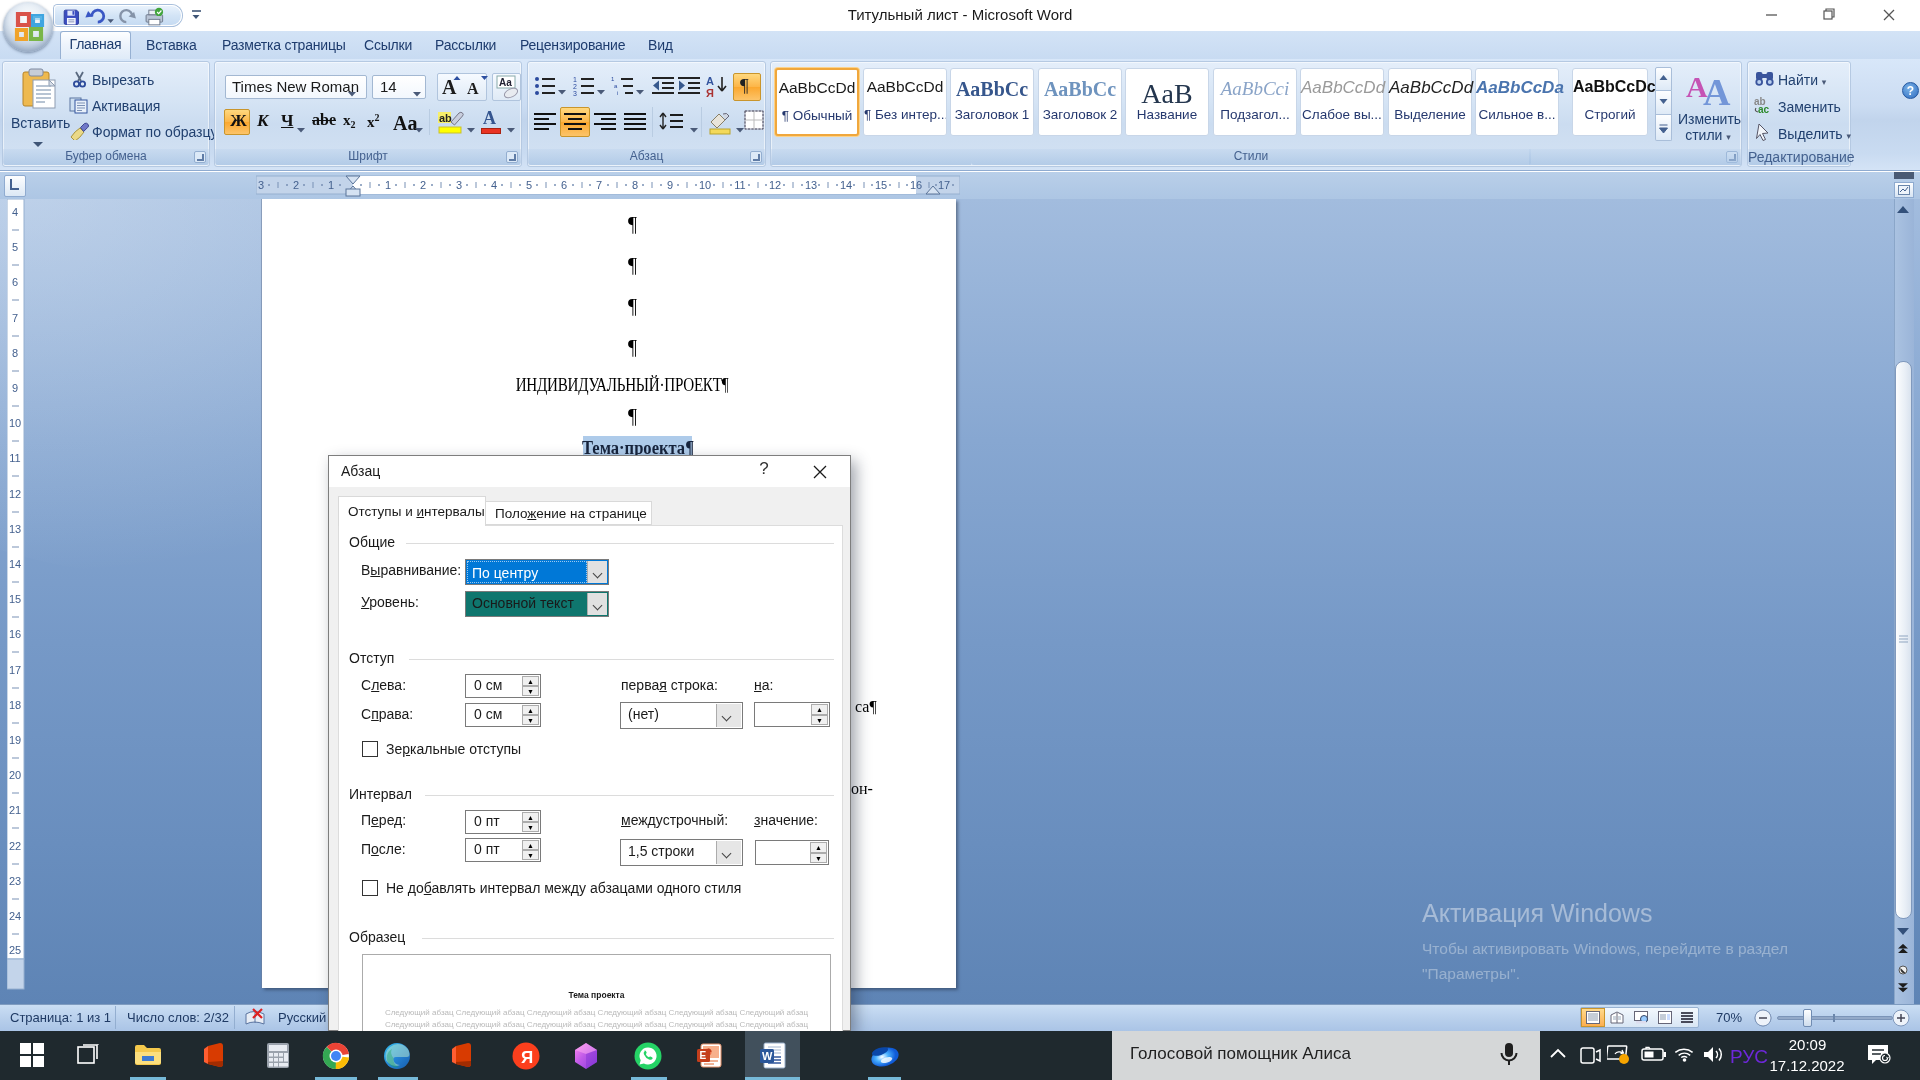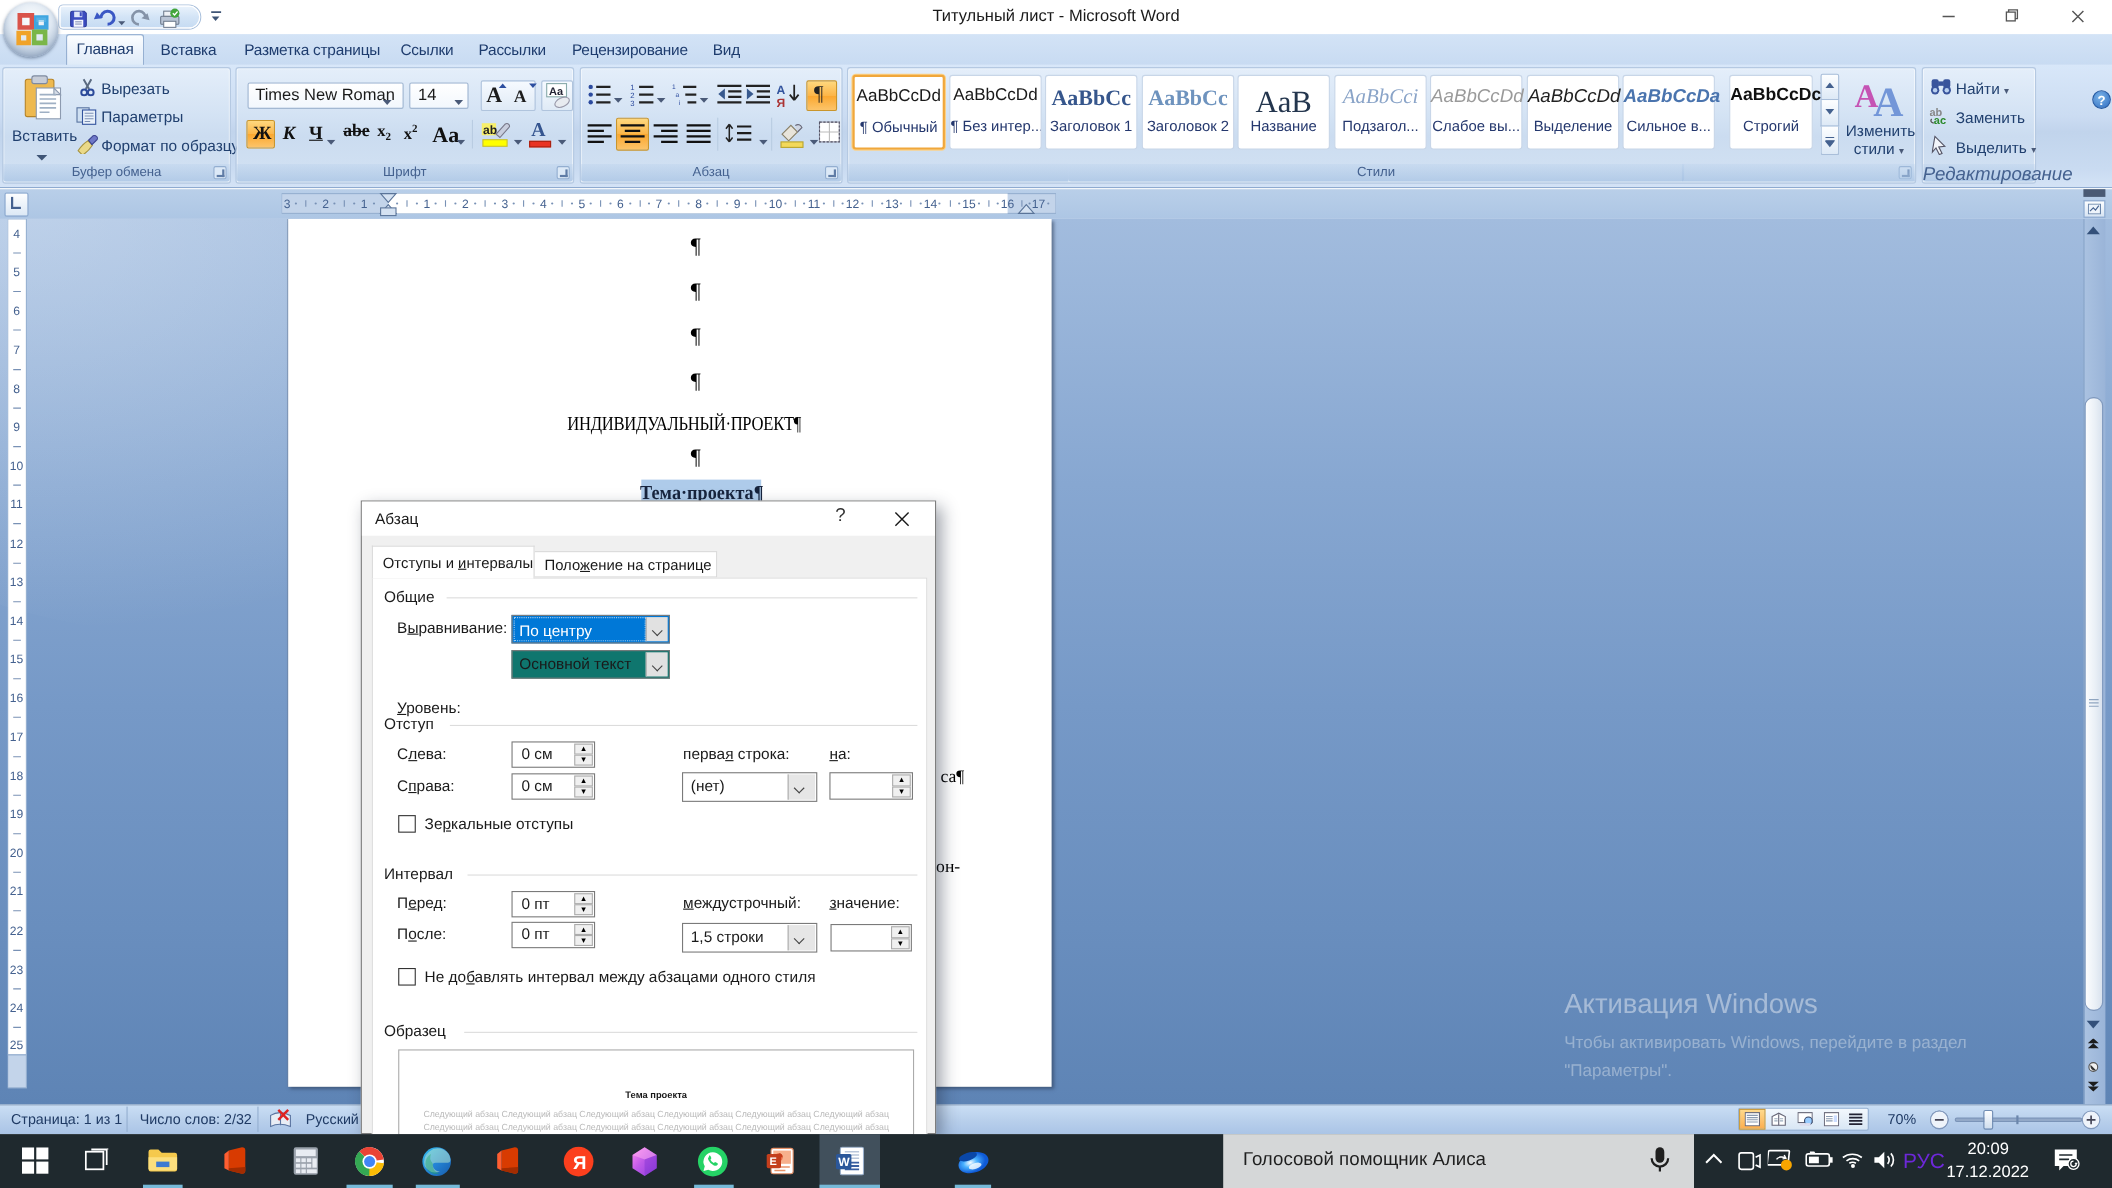--- a/index.html
+++ b/index.html
@@ -146,21 +146,21 @@
   <svg class="abs" style="left:66px;top:35px;" width="20" height="17">
       <rect x="1" y="1" width="11" height="13" fill="#cfe0f2" stroke="#5a74a0"></rect>
       <rect x="6" y="3" width="12" height="13" fill="#e8f0fa" stroke="#33549e"></rect>
       <g stroke="#7c91b5" stroke-width="1">
         <line x1="8" y1="6" x2="16" y2="6"></line>
         <line x1="8" y1="8.5" x2="16" y2="8.5"></line>
         <line x1="8" y1="11" x2="16" y2="11"></line>
         <line x1="8" y1="13.5" x2="13" y2="13.5"></line>
       </g>
     </svg>
-  <div class="abs rbtxt" style="left:89px;top:36px;">Параметры</div>
+  <div class="abs rbtxt" style="left:89px;top:36px;">Активация</div>
   <svg class="abs" style="left:66px;top:60px;" width="20" height="18">
       <path d="M2 15 q4 -6 9 -9 l4 4 q-4 6 -9 9 z" fill="#ead988" stroke="#a79440"></path>
       <path d="M11.5 5.5 l4 -4 q2 -1 3.5 .8 q1.5 1.7 -.4 3.2 l-4 4 z" fill="#6f78c8" stroke="#3c4590"></path>
     </svg>
   <div class="abs rbtxt" style="left:89px;top:62px;">Формат по образцу</div>
 </div>
 
 <div class="abs rgroup" style="left:214px;top:61px;width:308px;">
   <div class="glabel">Шрифт</div>
     <div class="launcher"></div>
@@ -420,21 +420,21 @@
 
 <div class="abs" style="left:1678px;top:63px;width:60px;height:86px;">
   <svg class="abs" style="left:8px;top:4px;" width="46" height="40">
     <text x="0" y="30" font-size="30" font-weight="bold" fill="#c553b4" font-family="Liberation Serif">A</text>
     <text x="17" y="38" font-size="38" font-weight="bold" fill="#7396d8" font-family="Liberation Serif">A</text>
   </svg>
   <div class="abs rbtxt" style="left:0;top:48px;width:60px;text-align:center;">Изменить<br>стили <span style="font-size:9px;color:#4a5a78;">▾</span></div>
 </div>
 
 <div class="abs rgroup" style="left:1747px;top:61px;width:104px;">
-  <div class="glabel" style="font-size:17px;font-style:italic;">Редактирование</div>
+  <div class="glabel" style="font-size:14px;">Редактирование</div>
   <svg class="abs" style="left:7px;top:9px;" width="19" height="16">
       <g fill="#39549c">
         <rect x="1" y="1" width="6.5" height="8" rx="2"></rect>
         <rect x="11.5" y="1" width="6.5" height="8" rx="2"></rect>
         <rect x="7" y="3" width="5" height="4"></rect>
         <circle cx="4.2" cy="11" r="3.8"></circle>
         <circle cx="14.8" cy="11" r="3.8"></circle>
       </g>
       <circle cx="4.2" cy="11" r="2" fill="#b9d0f0"></circle>
       <circle cx="14.8" cy="11" r="2" fill="#b9d0f0"></circle>
@@ -667,21 +667,21 @@
   <div class="abs" style="left:9px;top:40px;width:148px;height:30px;background:#fff;border:1px solid #d9d9d9;border-bottom:none;"></div>
   <div class="abs dlabel" style="left:19px;top:48px;font-size:13.5px;">Отступы и <u>и</u>нтервалы</div>
 
   <div class="abs dlabel" style="left:20px;top:78px;">Общие</div>
   <div class="gline" style="left:77px;top:87px;width:428px;"></div>
   <div class="abs dlabel" style="left:32px;top:106px;">В<u>ы</u>равнивание:</div>
   <div class="abs" style="left:136px;top:103px;width:144px;height:26px;border:1px solid #7a7a7a;background:#0078d7;">
     <div class="abs" style="left:1px;top:1px;right:21px;bottom:1px;border:1px dotted #9cc9ef;color:#fff;font-size:14px;line-height:22px;padding-left:4px;">По центру</div>
     <div class="combo-arrow"></div>
   </div>
-  <div class="abs dlabel" style="left:32px;top:138px;margin-top:41px;"><u>У</u>ровень:</div>
+  <div class="abs dlabel" style="left:32px;top:138px;"><u>У</u>ровень:</div>
   <div class="abs" style="left:136px;top:135px;width:144px;height:26px;border:1px solid #7a7a7a;background:#0f766e;">
     <div class="abs dlabel" style="left:6px;top:3px;">Основной текст</div>
     <div class="combo-arrow"></div>
   </div>
 
   <div class="abs dlabel" style="left:20px;top:194px;">Отступ</div>
   <div class="gline" style="left:80px;top:203px;width:425px;"></div>
   <div class="abs dlabel" style="left:32px;top:221px;">С<u>л</u>ева:</div>
   <div class="spinner" style="left:136px;top:218px;width:76px;height:24px;">
       <div class="abs dlabel" style="left:8px;top:2px;">0 см</div>

